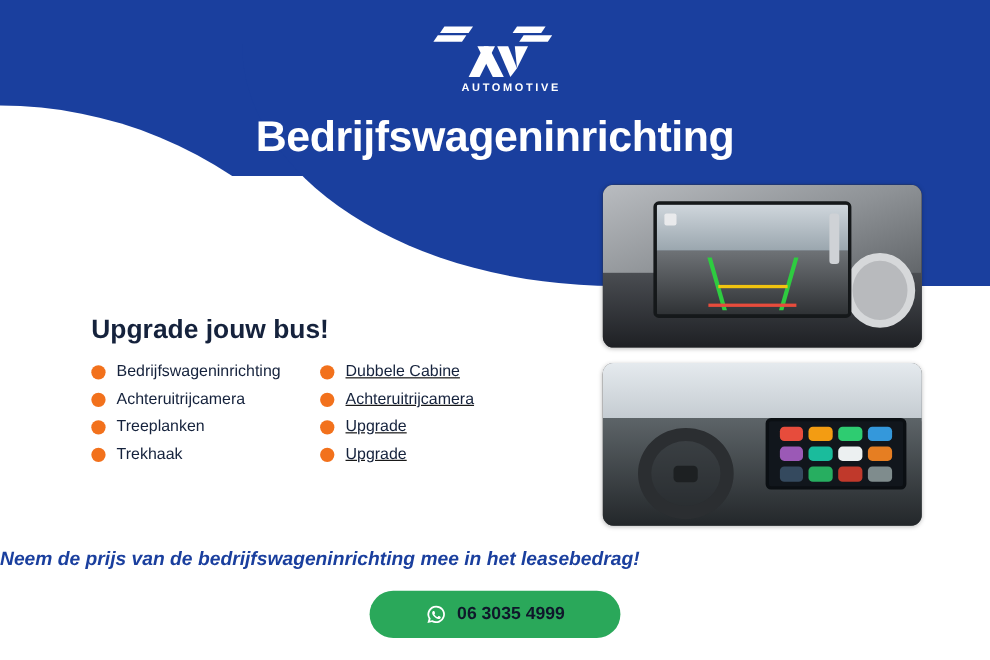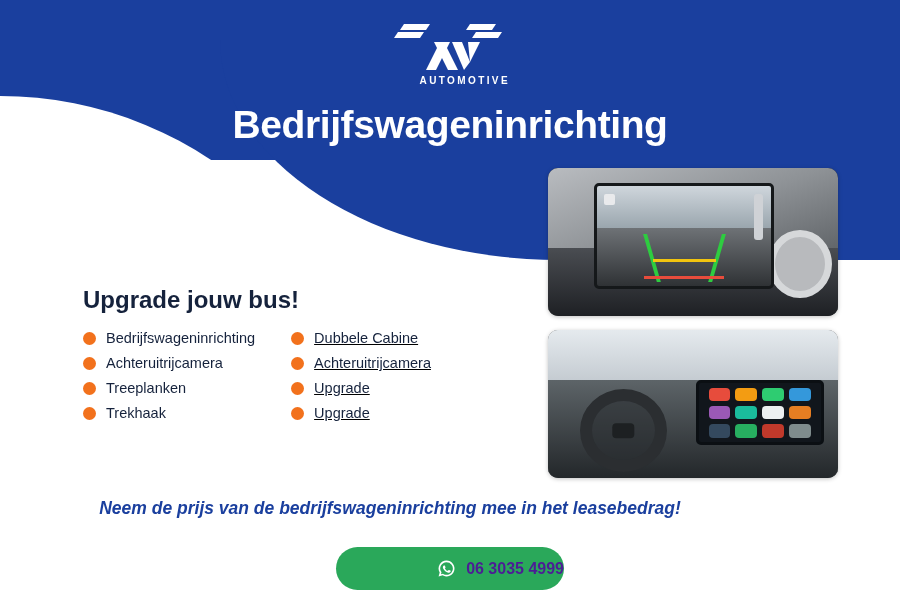--- a/index.html
+++ b/index.html
@@ -251,45 +251,44 @@
     grid-template-columns: repeat(4, 1fr);
     grid-template-rows: repeat(3, 1fr);
     gap: 5px;
   }
   .p2-app { border-radius: 4px; }
 
   
   .footer-text {
     position: absolute;
     left: 0; top: 498px; width: 780px;
-    text-align: center;
+    text-align: left;
     z-index: 10;
     font-size: 17.5px;
     font-style: italic;
     font-weight: 700;
     color: #1a3f9e;
   }
   .cta {
     position: absolute;
     left: 50%; top: 537px;
     transform: translateX(-50%);
     z-index: 10;
     width: 228px; height: 43px;
     background: #2aa85a;
     border-radius: 22px;
     display: flex;
     align-items: center;
-    justify-content: flex-end;
+    justify-content: center;
     gap: 10px;
-    color: #4c1d95;
+    color: #0f172a;
     font-size: 16px;
     font-weight: 700;
     cursor: pointer;
     border: none;
-    margin-top: 10px;
   }
   .wa-icon {
     width: 19px; height: 19px;
     display: inline-block;
   }
 </style>
 </head>
 <body>
 
 <div id="page">

